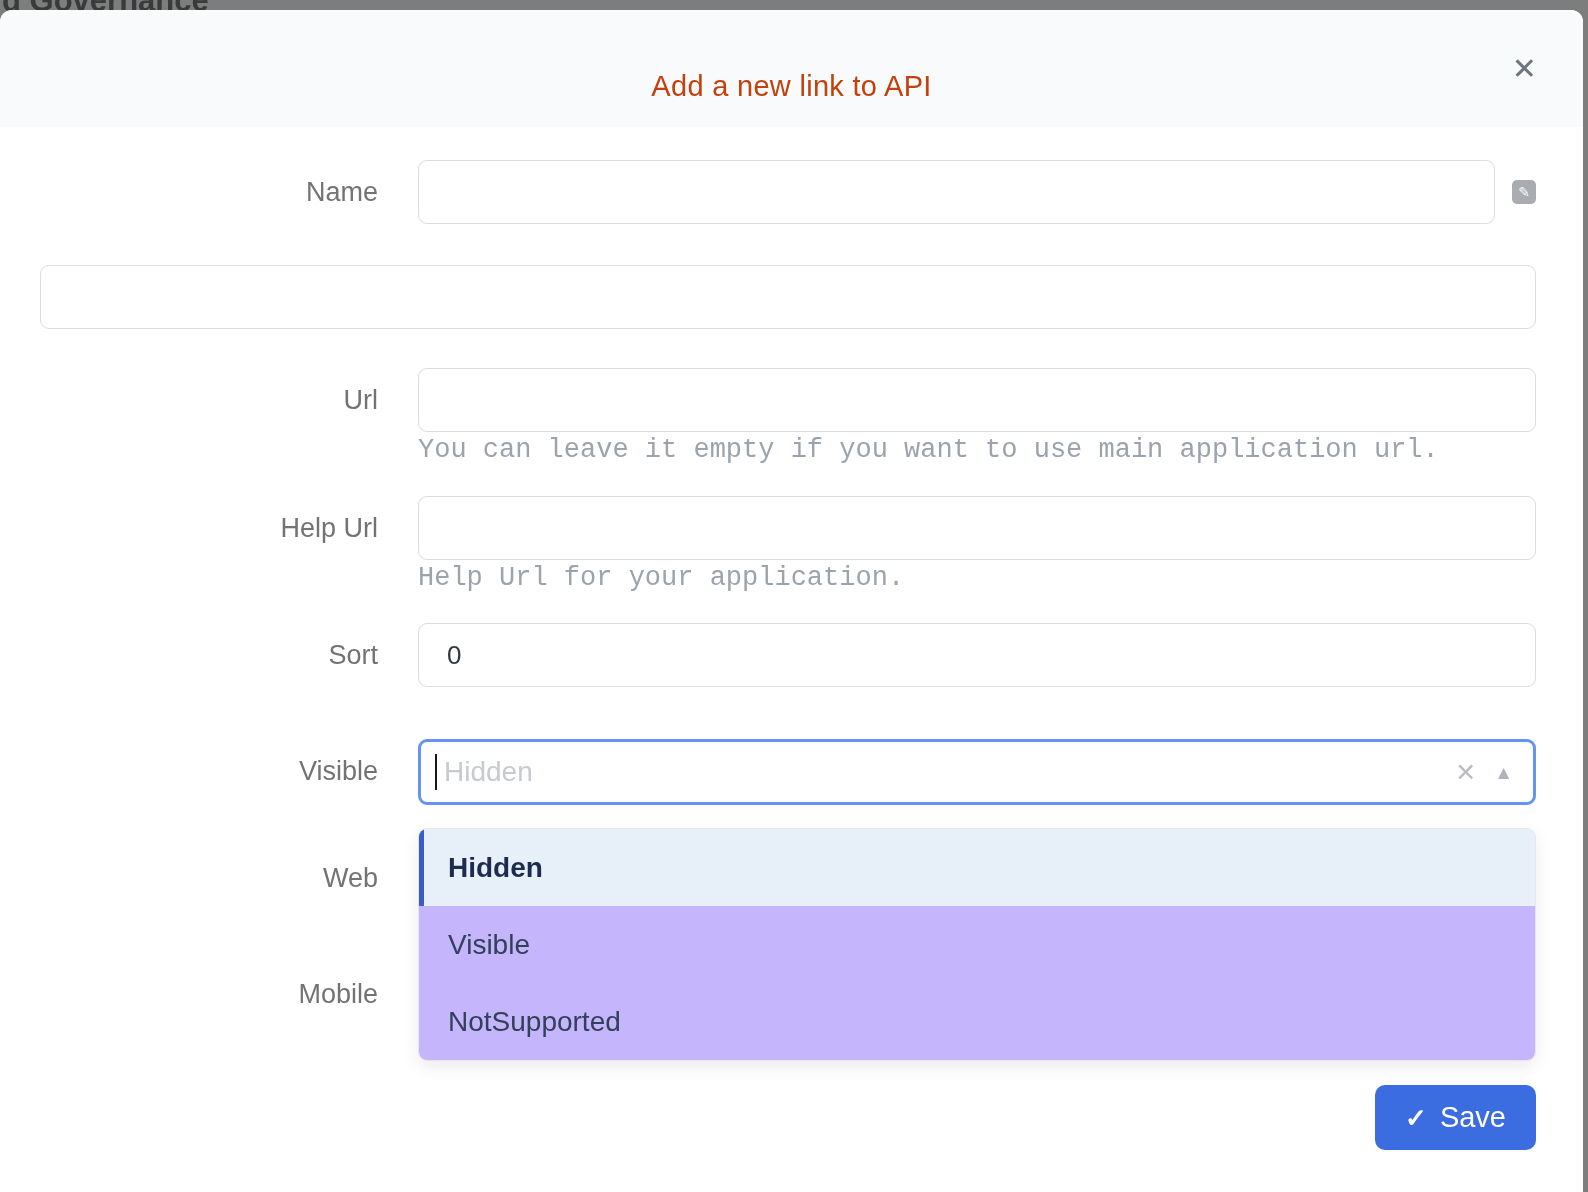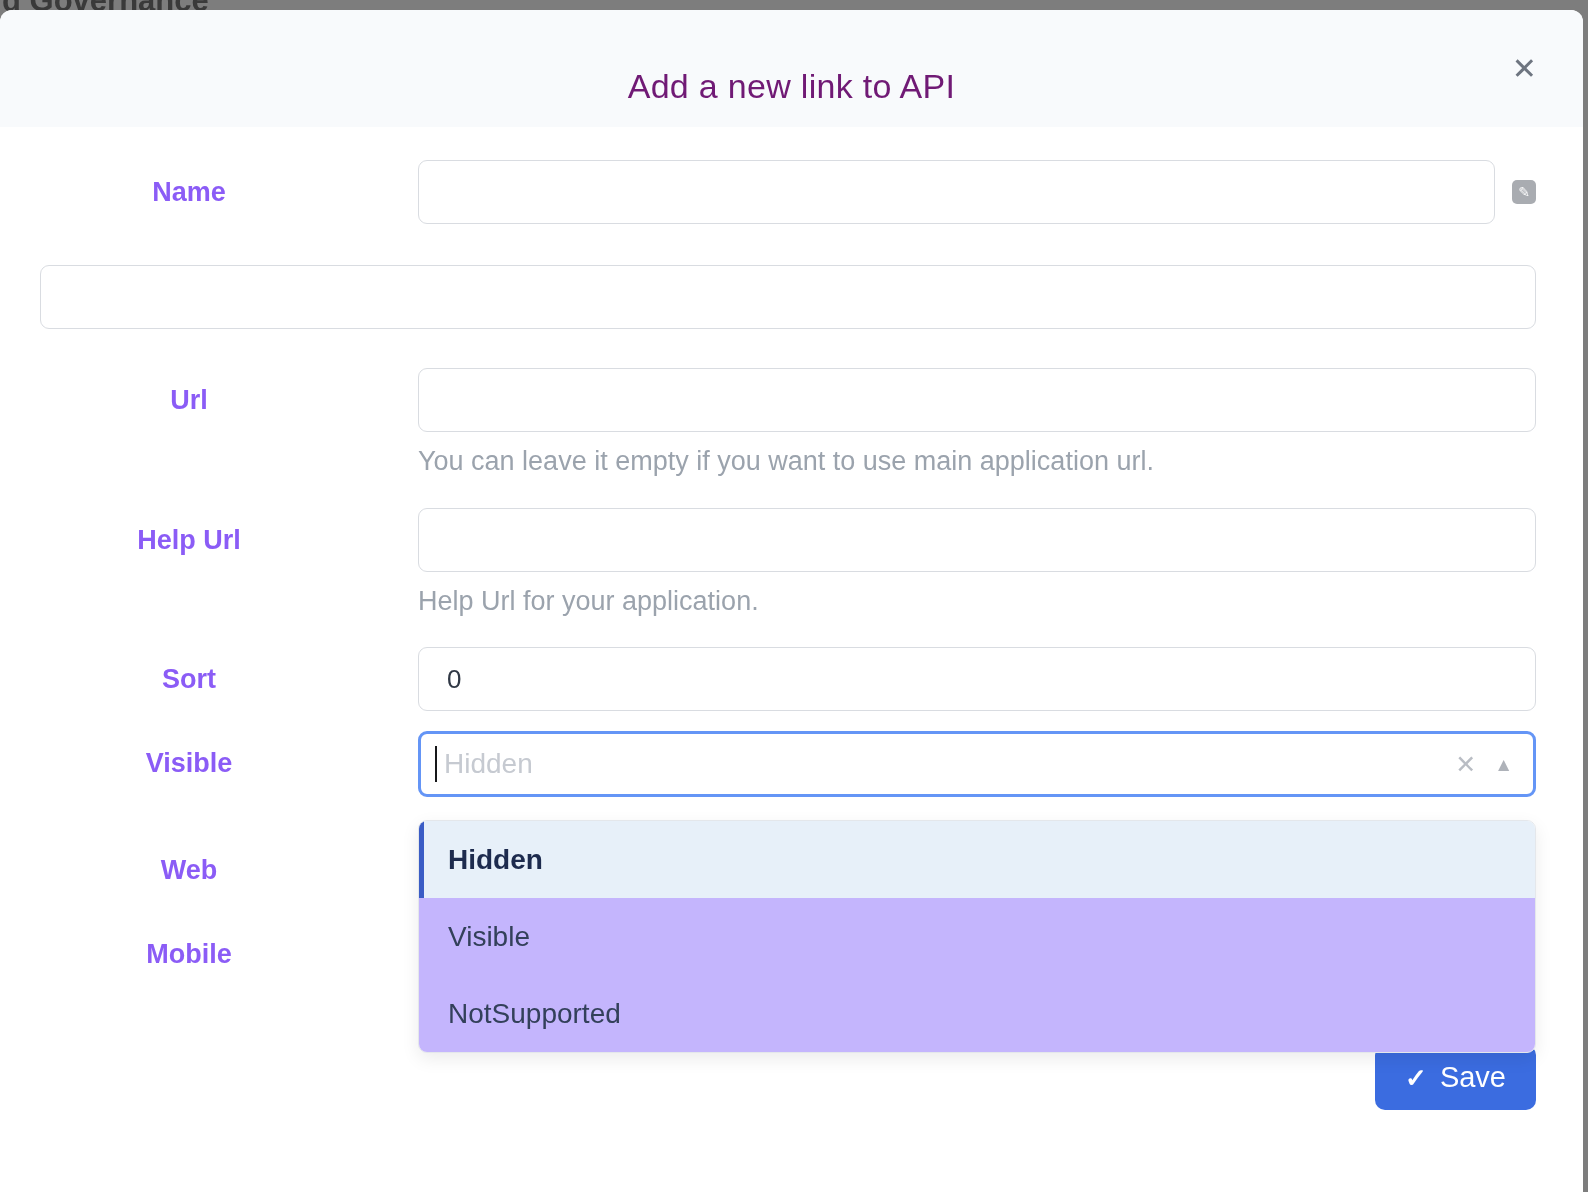--- a/index.html
+++ b/index.html
@@ -20,46 +20,46 @@
     position:absolute; top:10px; left:0; right:5px; bottom:0;
     background:#ffffff;
     border-radius:12px 12px 0 0;
   }
   .modal-header {
     height:117px; background:#f8fafc;
     border-radius:12px 12px 0 0;
     display:flex; align-items:center; justify-content:center;
     position:relative;
   }
-  .modal-title { font-size:34px; color:#701a75; font-weight:500; letter-spacing:.3px;margin-top:35px; }
+  .modal-title { font-size:29px; color:#c2410c; font-weight:500; letter-spacing:.3px;margin-top:35px; }
   .close-btn {
     position:absolute; right:40px; top:50%; transform:translateY(-50%);
     font-size:30px; color:#6e7580; cursor:pointer; line-height:1;
     background:none; border:none; font-family:inherit;
   }
   .modal-body { padding:33px 47px 0 0; position:relative; }
 
   .row { display:flex; align-items:flex-start; }
   .row-label {
-    flex:none; width:378px; text-align:center;
-    font-size:27px; color:#8b5cf6; font-weight:700;
+    flex:none; width:378px; text-align:right;
+    font-size:27px; color:#737373; font-weight:400;
     line-height:64px; white-space:nowrap;
   }
   .row-control { flex:1; margin-left:40px; position:relative; min-width:0; }
 
   .mb41{margin-bottom:41px}.mb39{margin-bottom:39px}.mb31{margin-bottom:31px}
-  .mb30{margin-bottom:30px}.mb46{margin-bottom:20px}
+  .mb30{margin-bottom:30px}.mb46{margin-bottom:52px}
 
   .text-input {
     width:100%; height:64px;
     border:1px solid #d9dce1; border-radius:9px;
     font-size:26px; color:#303845; padding:0 28px;
     background:#fff; outline:none; font-family:inherit;
   }
-  .helper { margin-top:14px; font-size:27px; color:#9ba3ad; }
+  .helper { margin-top:3px; font-size:27px; color:#9ba3ad;font-family:Liberation Mono, monospace; }
 
   .name-control { display:flex; align-items:center; }
   .name-control .text-input { flex:1; }
   .pencil-btn {
     flex:none; width:24px; height:24px; margin-left:17px;
     background:#a9acb1; border:none; border-radius:5px;
     color:#fff; font-size:14px; line-height:24px; text-align:center;
     cursor:pointer; padding:0;
   }
 

